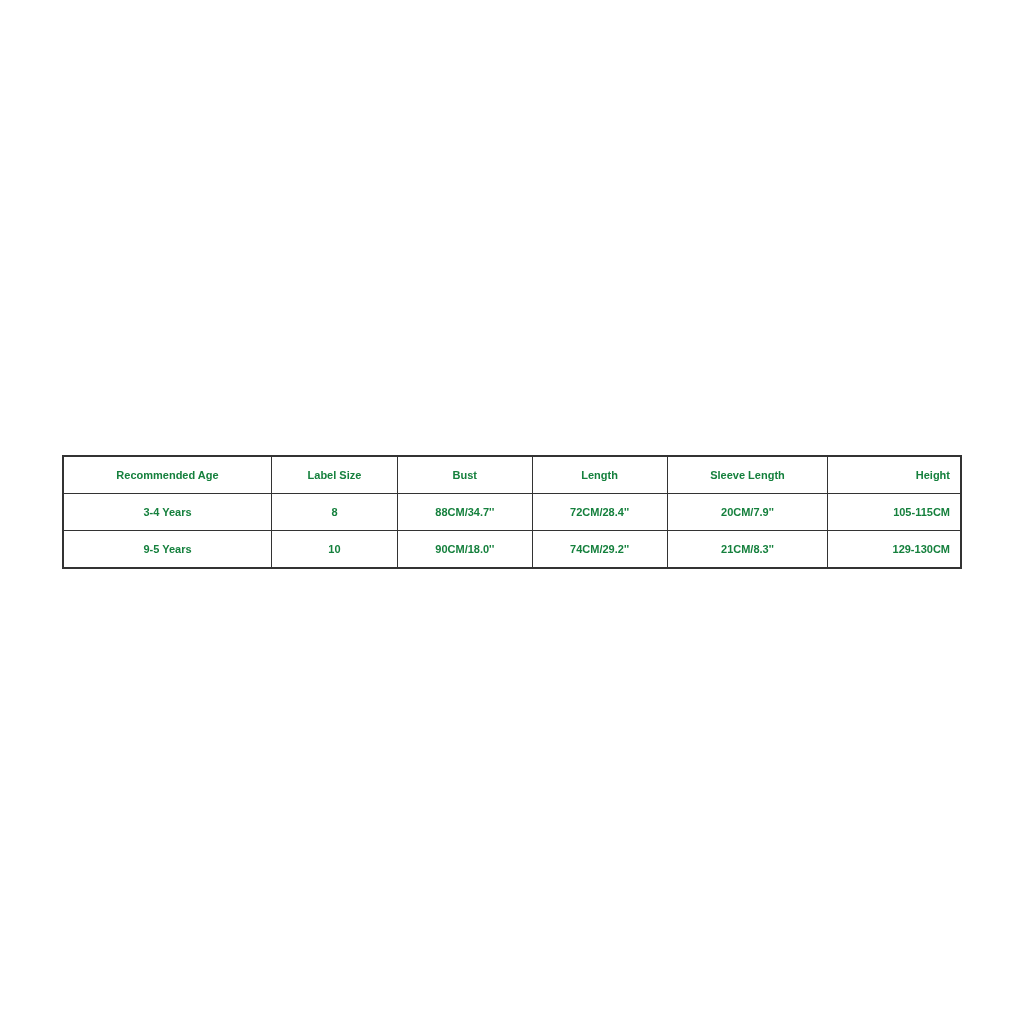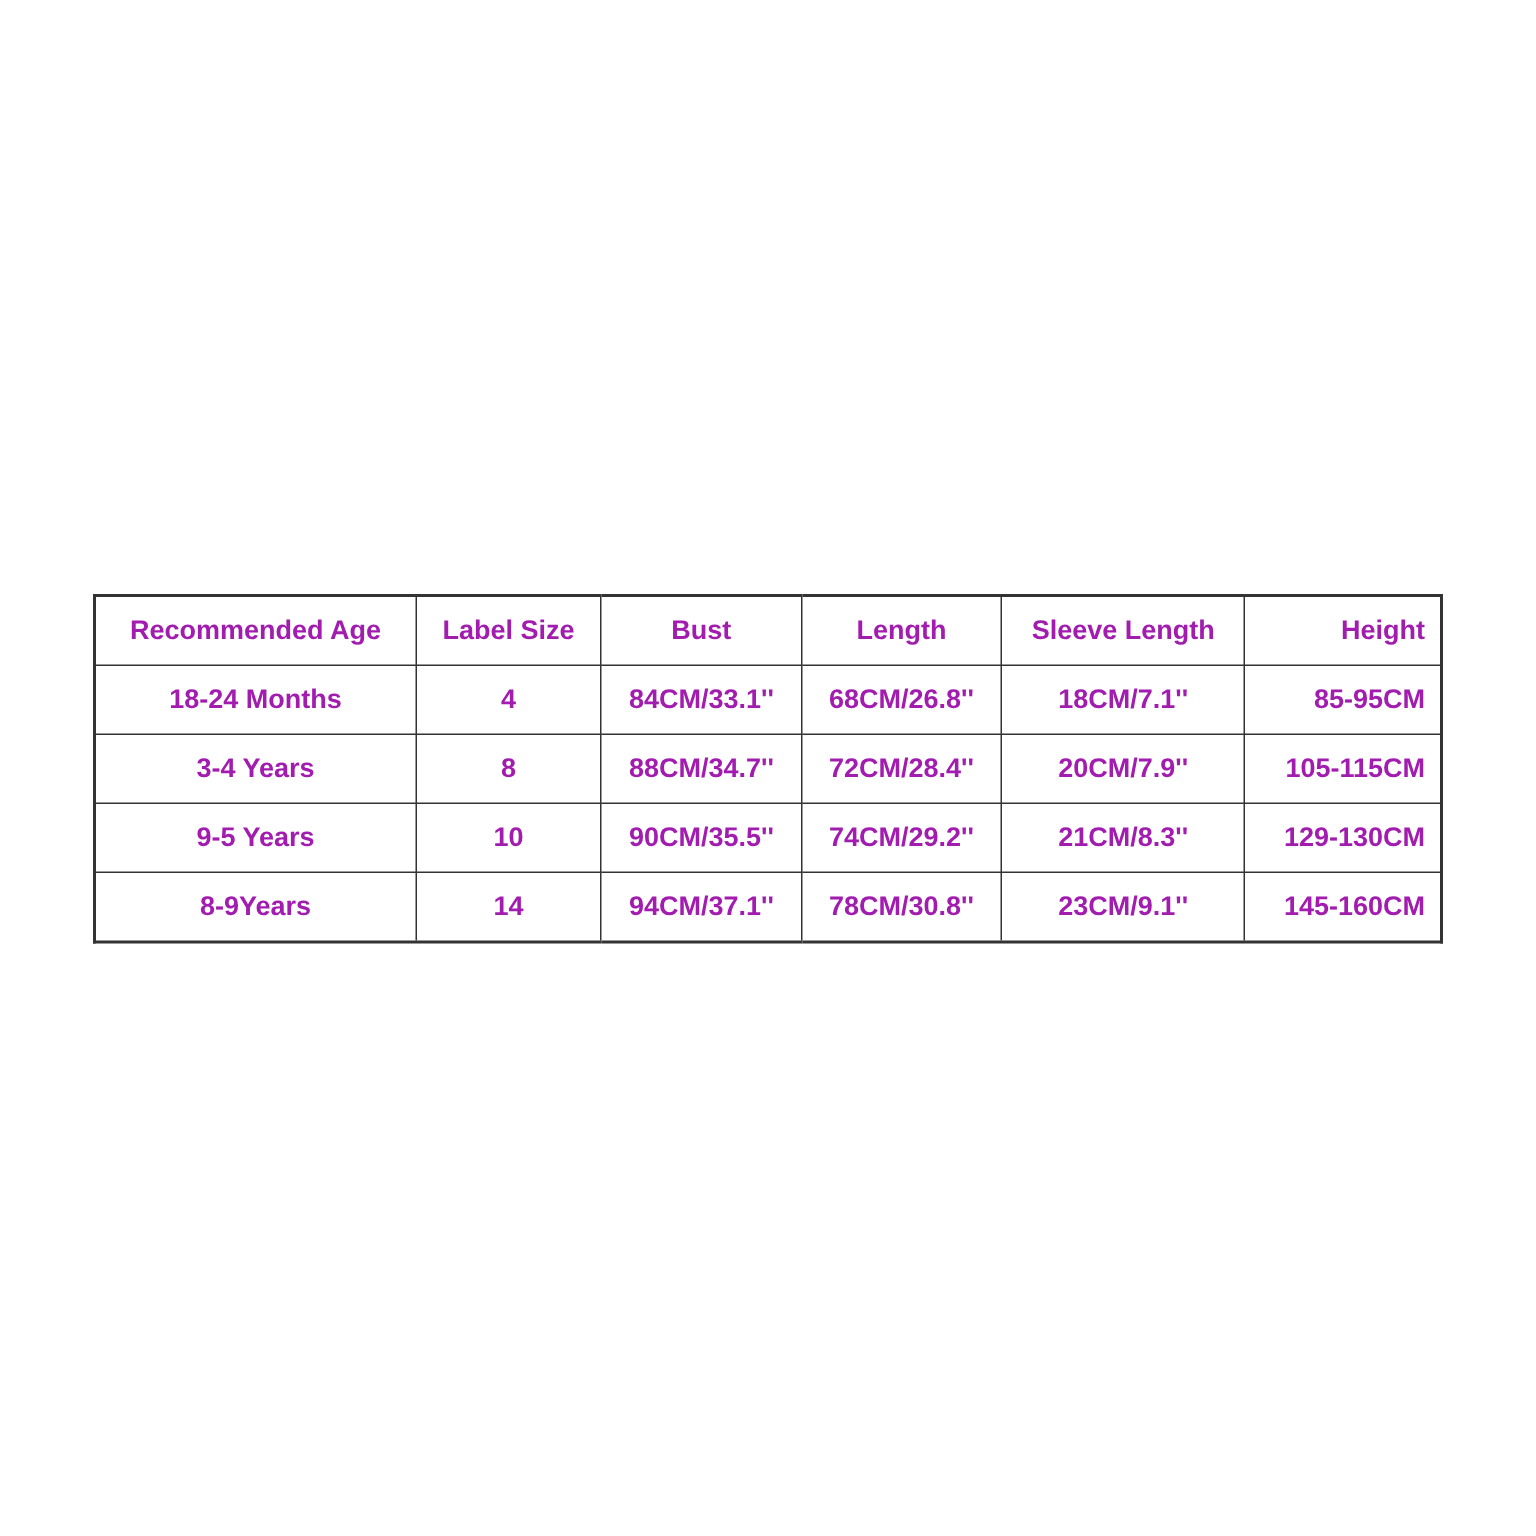--- a/index.html
+++ b/index.html
@@ -26,23 +26,23 @@
     table {
       width: 100%;
       border-collapse: collapse;
       border: 2px solid #333;
     }
 
     th, td {
       border: 1px solid #333;
       padding: 12px 10px;
       text-align: center;
-      font-size: 18px;
+      font-size: 11px;
       font-weight: bold;
-      color: #a21caf;
+      color: #15803d;
     }
 
     th {
       font-weight: bold;
       background-color: #ffffff;
     }
 
     td {
       font-weight: bold;
     }
@@ -73,47 +73,31 @@
       <tr>
         <th>Recommended Age</th>
         <th>Label Size</th>
         <th>Bust</th>
         <th>Length</th>
         <th>Sleeve Length</th>
         <th>Height</th>
       </tr>
     </thead>
     <tbody id="table-body">
-    <tr>
-          <td>18-24 Months</td>
-          <td>4</td>
-          <td>84CM/33.1''</td>
-          <td>68CM/26.8''</td>
-          <td>18CM/7.1''</td>
-          <td>85-95CM</td>
-        </tr>
         <tr>
           <td>3-4 Years</td>
           <td>8</td>
           <td>88CM/34.7''</td>
           <td>72CM/28.4''</td>
           <td>20CM/7.9''</td>
           <td>105-115CM</td>
         </tr>
         <tr>
           <td>9-5 Years</td>
           <td>10</td>
-          <td>90CM/35.5''</td>
+          <td>90CM/18.0''</td>
           <td>74CM/29.2''</td>
           <td>21CM/8.3''</td>
           <td>129-130CM</td>
-        </tr>
-        <tr>
-          <td>8-9Years</td>
-          <td>14</td>
-          <td>94CM/37.1''</td>
-          <td>78CM/30.8''</td>
-          <td>23CM/9.1''</td>
-          <td>145-160CM</td>
         </tr>
       </tbody>
   </table>
 </div>
 
 </body></html>

